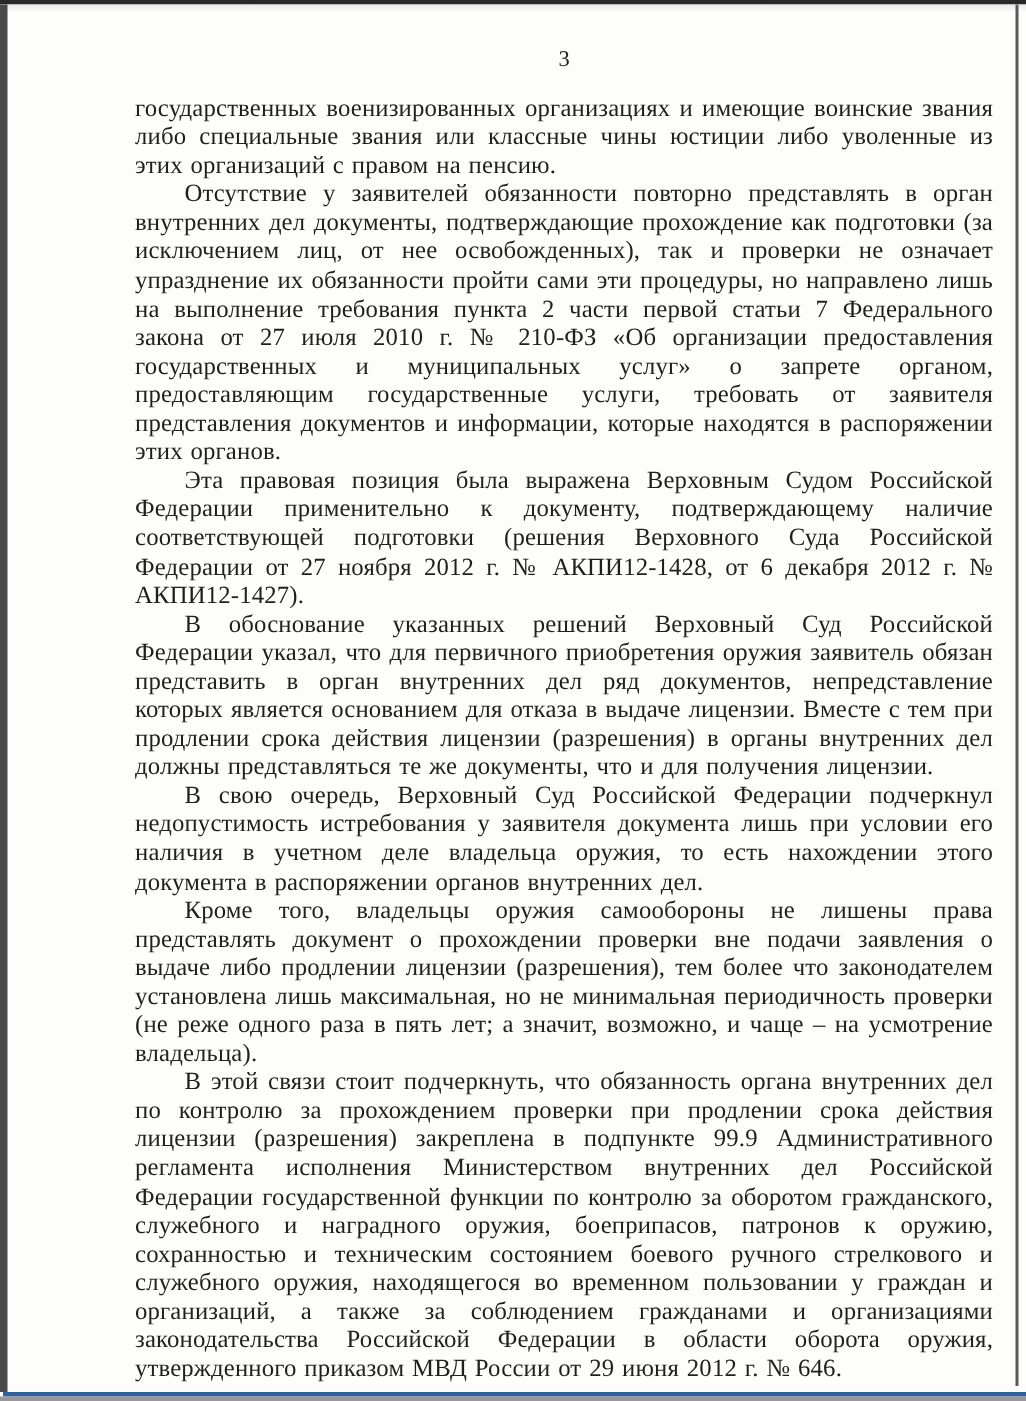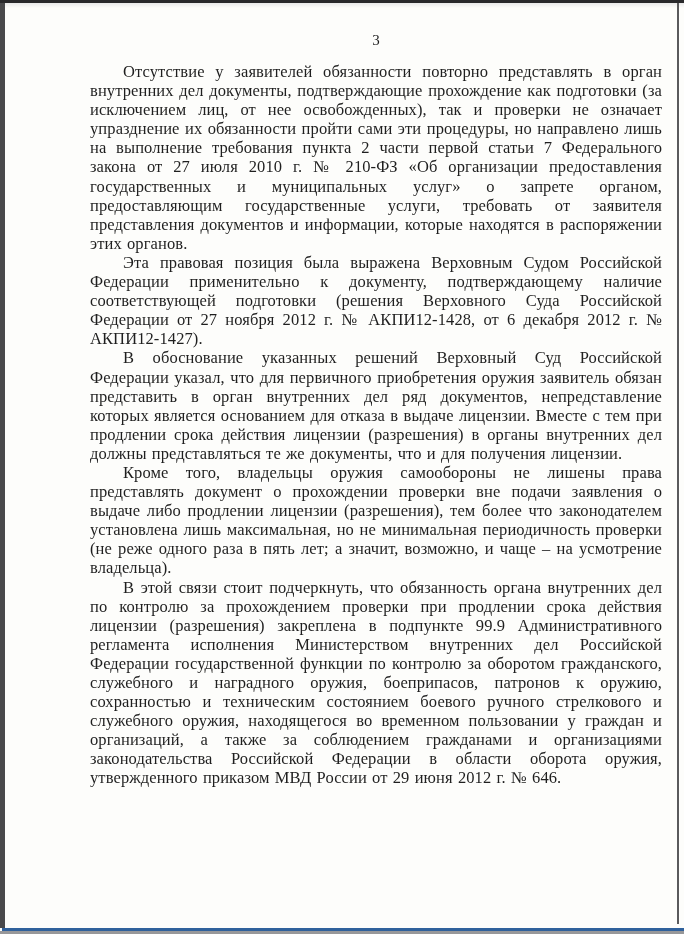--- a/index.html
+++ b/index.html
@@ -79,19 +79,21 @@
 <div class="page">
   <div class="border-top"></div>
   <div class="strip-top"></div>
   <div class="border-left"></div>
   <div class="border-right"></div>
   <div class="border-bottom-blue"></div>
   <div class="strip-bottom"></div>
 
   <div class="content">
     <div class="page-number">3</div>
+    <p class="para no-indent">государственных военизированных организациях и имеющие воинские звания либо специальные звания или классные чины юстиции либо уволенные из этих организаций с правом на пенсию.</p>
     <p class="para">Отсутствие у заявителей обязанности повторно представлять в орган внутренних дел документы, подтверждающие прохождение как подготовки (за исключением лиц, от нее освобожденных), так и проверки не означает упразднение их обязанности пройти сами эти процедуры, но направлено лишь на выполнение требования пункта 2 части первой статьи 7 Федерального закона от 27 июля 2010 г. № 210-ФЗ «Об организации предоставления государственных и муниципальных услуг» о запрете органом, предоставляющим государственные услуги, требовать от заявителя представления документов и информации, которые находятся в распоряжении этих органов.</p>
     <p class="para">Эта правовая позиция была выражена Верховным Судом Российской Федерации применительно к документу, подтверждающему наличие соответствующей подготовки (решения Верховного Суда Российской Федерации от 27 ноября 2012 г. № АКПИ12-1428, от 6 декабря 2012 г. № АКПИ12-1427).</p>
     <p class="para">В обоснование указанных решений Верховный Суд Российской Федерации указал, что для первичного приобретения оружия заявитель обязан представить в орган внутренних дел ряд документов, непредставление которых является основанием для отказа в выдаче лицензии. Вместе с тем при продлении срока действия лицензии (разрешения) в органы внутренних дел должны представляться те же документы, что и для получения лицензии.</p>
+    <p class="para">В свою очередь, Верховный Суд Российской Федерации подчеркнул недопустимость истребования у заявителя документа лишь при условии его наличия в учетном деле владельца оружия, то есть нахождении этого документа в распоряжении органов внутренних дел.</p>
     <p class="para">Кроме того, владельцы оружия самообороны не лишены права представлять документ о прохождении проверки вне подачи заявления о выдаче либо продлении лицензии (разрешения), тем более что законодателем установлена лишь максимальная, но не минимальная периодичность проверки (не реже одного раза в пять лет; а значит, возможно, и чаще – на усмотрение владельца).</p>
     <p class="para">В этой связи стоит подчеркнуть, что обязанность органа внутренних дел по контролю за прохождением проверки при продлении срока действия лицензии (разрешения) закреплена в подпункте 99.9 Административного регламента исполнения Министерством внутренних дел Российской Федерации государственной функции по контролю за оборотом гражданского, служебного и наградного оружия, боеприпасов, патронов к оружию, сохранностью и техническим состоянием боевого ручного стрелкового и служебного оружия, находящегося во временном пользовании у граждан и организаций, а также за соблюдением гражданами и организациями законодательства Российской Федерации в области оборота оружия, утвержденного приказом МВД России от 29 июня 2012 г. № 646.</p>
   </div>
 </div>
 
 </body></html>

